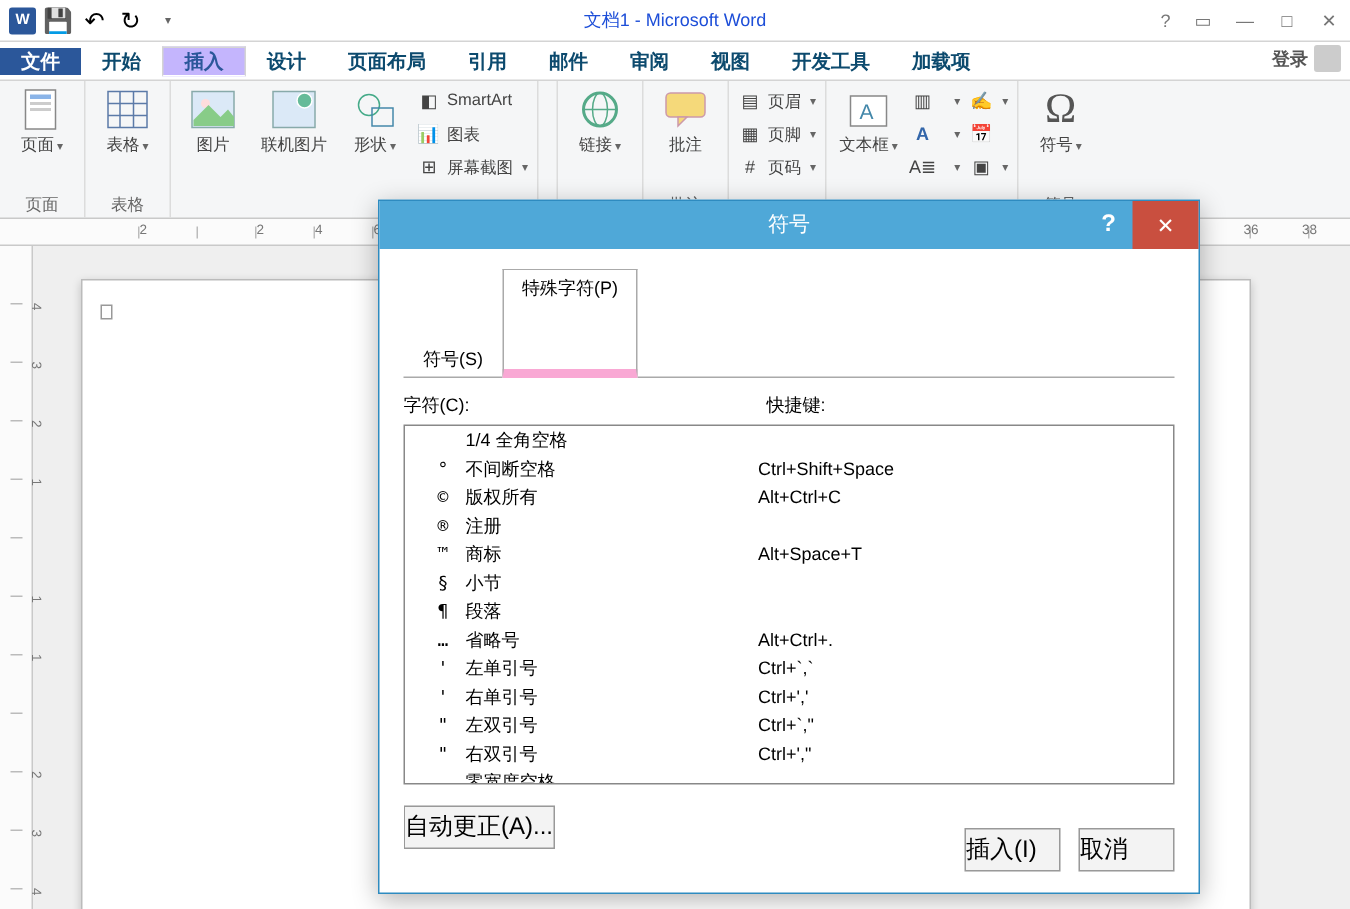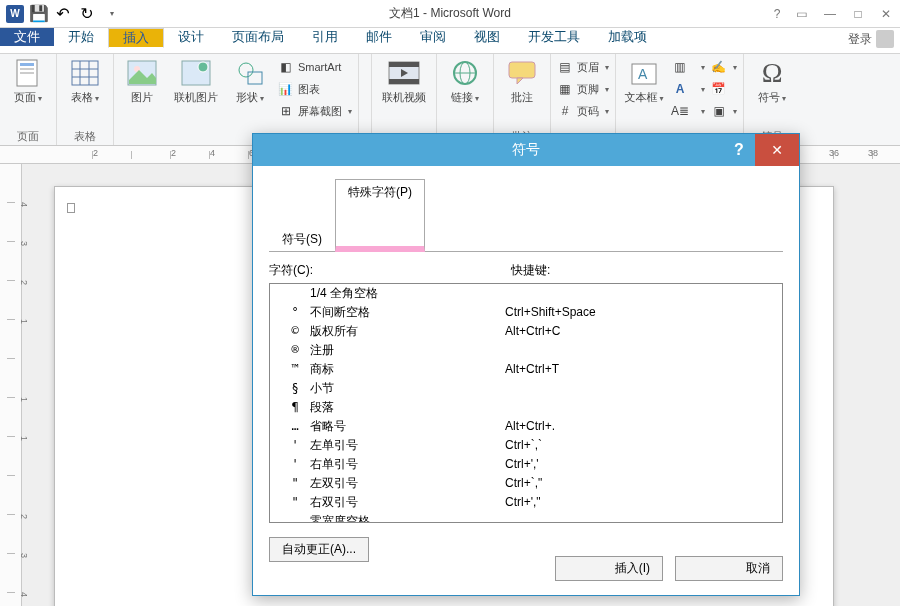--- a/index.html
+++ b/index.html
@@ -3,30 +3,30 @@
 <meta charset="utf-8">
 <style>
 * { margin: 0; padding: 0; box-sizing: border-box; font-family: "Microsoft YaHei", "Segoe UI", sans-serif; }
 body { background: #fff; width: 900px; height: 606px; overflow: hidden; position: relative; }
 
 
 .titlebar { height: 28px; background: #fff; display: flex; align-items: center; border-bottom: 1px solid #d4d4d4; position: relative; }
 .qat { display: flex; align-items: center; gap: 2px; padding-left: 4px; }
 .qat-item { width: 22px; height: 22px; display: flex; align-items: center; justify-content: center; cursor: pointer; }
 .word-icon { width: 18px; height: 18px; background: #2b579a; color: #fff; font-size: 10px; font-weight: bold; display: flex; align-items: center; justify-content: center; border-radius: 2px; }
-.title-text { position: absolute; left: 50%; transform: translateX(-50%); font-size: 12px; color: #404040; }
+.title-text { position: absolute; left: 50%; transform: translateX(-50%); font-size: 12px; color: #1d4ed8; }
 .win-controls { position: absolute; right: 0; display: flex; }
 .win-btn { width: 28px; height: 26px; display: flex; align-items: center; justify-content: center; font-size: 12px; color: #777; cursor: pointer; }
 .help-btn { width: 22px; color: #777; }
 
 
-.ribbon-tabs { height: 26px; background: #fff; display: flex; align-items: flex-start; border-bottom: 1px solid #d4d4d4; position: relative; }
+.ribbon-tabs { height: 26px; background: #fff; display: flex; align-items: center; border-bottom: 1px solid #d4d4d4; position: relative; font-weight: bold; }
 .rtab { padding: 0 14px; font-size: 13px; color: #0c4a6e; display: flex; align-items: center; cursor: pointer; }
 .rtab.file { background: #2b579a; color: #fff; }
-.rtab.active { background: #eab308; border: 1px solid #d4d4d4; border-bottom: 1px solid #fff; margin-bottom: -1px; color: #2b579a; }
+.rtab.active { background: #c4b5fd; border: 1px solid #d4d4d4; border-bottom: 1px solid #fff; margin-bottom: -1px; color: #2b579a; }
 .login { position: absolute; right: 6px; top: 2px; font-size: 12px; color: #555; display: flex; align-items: center; gap: 4px; }
 .login-avatar { width: 18px; height: 18px; background: #ccc; border-radius: 2px; }
 
 
 .ribbon { height: 92px; background: #f5f6f7; border-bottom: 1px solid #c9c9c9; display: flex; align-items: stretch; }
 .rgroup { border-right: 1px solid #dcdcdc; padding: 3px 6px 2px; display: flex; flex-direction: column; justify-content: space-between; }
 .rgroup-body { display: flex; align-items: flex-start; gap: 6px; flex: 1; }
 .rgroup-label { font-size: 11px; color: #666; text-align: center; height: 14px; }
 .big-btn { display: flex; flex-direction: column; align-items: center; justify-content: center; width: 44px; cursor: pointer; gap: 2px; }
 .big-btn .bicon { width: 32px; height: 32px; display: flex; align-items: center; justify-content: center; font-size: 24px; }
@@ -61,23 +61,23 @@
 .dlg-tab.active { background: #fff; border-bottom: 6px solid #f9a8d4; }
 .dlg-tab:not(.active) { border-color: transparent; background: transparent; margin-top: 47px; }
 .col-headers { display: flex; font-size: 12px; margin-bottom: 4px; }
 .col-headers .ch1 { width: 242px; }
 .listbox { border: 1px solid #888; height: 240px; overflow: auto; background: #fff; }
 .lrow { display: flex; font-size: 12px; padding: 1px 10px; line-height: 17px; cursor: pointer; }
 .lrow .sym { width: 30px; text-align: center; font-family: monospace; }
 .lrow .nm { width: 195px; }
 .lrow .sc { flex: 1; }
 .below-btns { margin-top: 14px; display: flex; gap: 10px; }
-.dlg-btn { padding: 3px 12px; font-size: 12px; border: 1px solid #999; background: #f3f3f3; cursor: pointer; }
+.dlg-btn { padding: 3px 0; font-size: 16px; border: 1px solid #999; background: #f3f3f3; cursor: pointer; }
 .footer-btns { position: absolute; right: 16px; bottom: 14px; display: flex; gap: 12px; }
-.footer-btns .dlg-btn { width: 108px; text-align: right; }
+.footer-btns .dlg-btn { width: 64px; text-align: left; }
 
 svg { display: block; }
 </style>
 </head>
 <body>
 
 <div class="titlebar">
   <div class="qat">
     <div class="qat-item">
         <div class="word-icon">W</div>
@@ -201,36 +201,20 @@
             <span>屏幕截图</span>
           </div>
       </div>
     </div>
   </div>
 
   <div class="rgroup">
     <div class="rgroup-label"></div>
   </div>
 
-  <div class="rgroup">
-    <div class="rgroup-body">
-      <div class="big-btn" style="width:52px">
-        <div class="bicon">
-            <svg width="32" height="24">
-              <rect x="1" y="1" width="30" height="22" fill="#e0e6ef" stroke="#888"></rect>
-              <rect x="1" y="1" width="30" height="5" fill="#555"></rect>
-              <rect x="1" y="18" width="30" height="5" fill="#555"></rect>
-              <path d="M13 8 L20 12 L13 16 Z" fill="#555"></path>
-            </svg>
-          </div>
-        <div class="blabel">联机视频</div>
-      </div>
-    </div>
-    <div class="rgroup-label"></div>
-  </div>
 
   <div class="rgroup">
     <div class="rgroup-body">
       <div class="big-btn">
         <div class="bicon">
             <svg width="28" height="28">
               <circle cx="14" cy="14" r="11" fill="none" stroke="#5a8" stroke-width="2"></circle>
               <ellipse cx="14" cy="14" rx="5" ry="11" fill="none" stroke="#5a8"></ellipse>
               <line x1="3" y1="14" x2="25" y2="14" stroke="#5a8"></line>
             </svg>
@@ -471,21 +455,21 @@
           <span class="nm">版权所有</span>
           <span class="sc">Alt+Ctrl+C</span>
         </div>
         <div class="lrow">
           <span class="sym">®</span>
           <span class="nm">注册</span>
         </div>
         <div class="lrow">
           <span class="sym">™</span>
           <span class="nm">商标</span>
-          <span class="sc">Alt+Ctrl+T</span>
+          <span class="sc">Alt+Space+T</span>
         </div>
         <div class="lrow">
           <span class="sym">§</span>
           <span class="nm">小节</span>
           <span class="sc"></span>
         </div>
         <div class="lrow">
           <span class="sym">¶</span>
           <span class="nm">段落</span>
           <span class="sc"></span>

